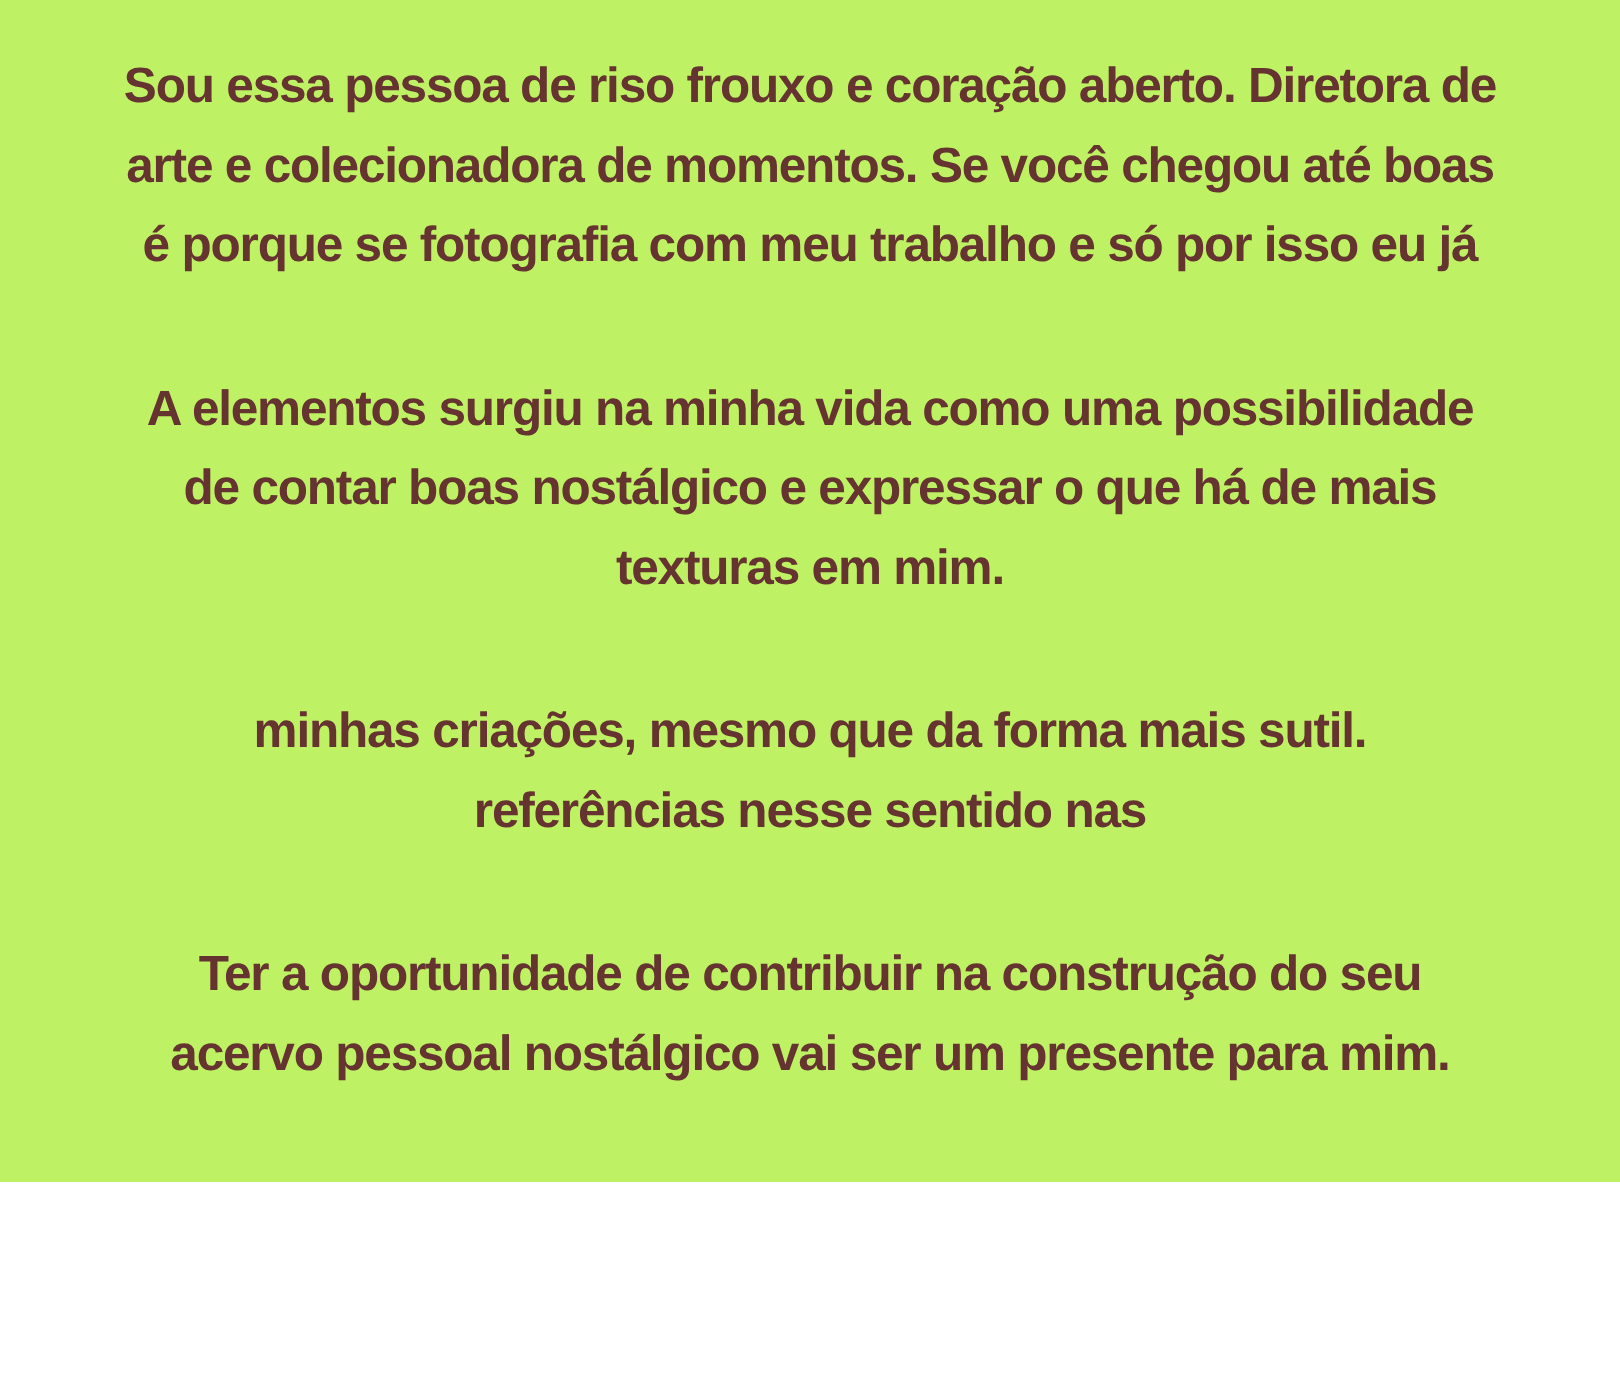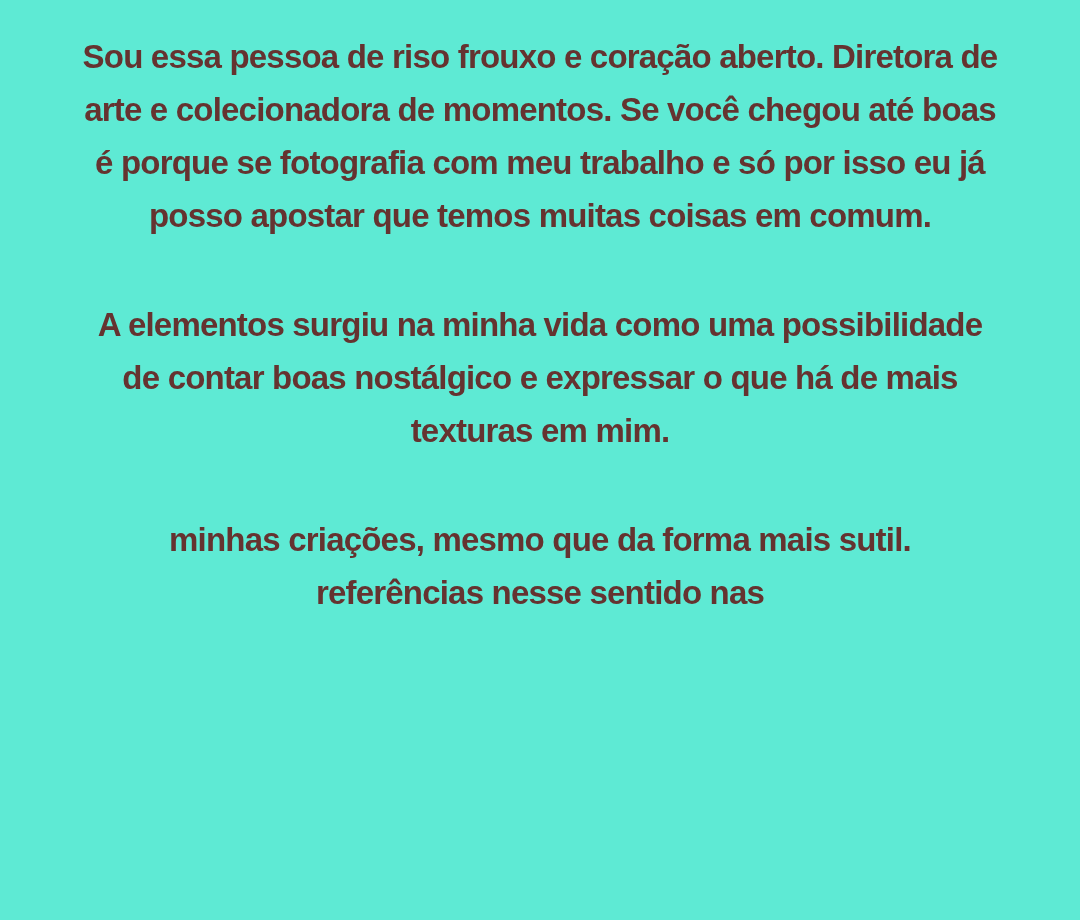--- a/index.html
+++ b/index.html
@@ -8,24 +8,24 @@
     background: #ffffff;
   }
   body {
     width: 1080px;
     height: 920px;
     overflow: hidden;
     font-family: "Liberation Sans", sans-serif;
   }
   .page {
     width: 1080px;
-    height: 920px;
+    height: 788px;
     box-sizing: border-box;
     padding-top: 30px;
-    background: #5eead4;
+    background: #bef264;
   }
   .about-text {
     width: 100%;
     text-align: center;
     color: #653330;
     font-weight: bold;
     font-size: 33px;
     letter-spacing: -0.8px;
   }
   .para {
@@ -44,29 +44,32 @@
 </head>
 <body>
 
 <div class="page">
   <div class="about-text">
 
     <p class="para">
       <span class="line">Sou essa pessoa de riso frouxo e coração aberto. Diretora de</span>
       <span class="line">arte e colecionadora de momentos. Se você chegou até boas</span>
       <span class="line">é porque se fotografia com meu trabalho e só por isso eu já</span>
-      <span class="line">posso apostar que temos muitas coisas em comum.</span>
     </p>
 
     <p class="para">
       <span class="line">A elementos surgiu na minha vida como uma possibilidade</span>
       <span class="line">de contar boas nostálgico e expressar o que há de mais</span>
       <span class="line">texturas em mim.</span>
     </p>
 
     <p class="para">
       <span class="line">minhas criações, mesmo que da forma mais sutil.</span>
       <span class="line">referências nesse sentido nas</span>
     </p>
 
+    <p class="para">
+      <span class="line">Ter a oportunidade de contribuir na construção do seu</span>
+      <span class="line">acervo pessoal nostálgico vai ser um presente para mim.</span>
+    </p>
 
   </div>
 </div>
 
 </body></html>

